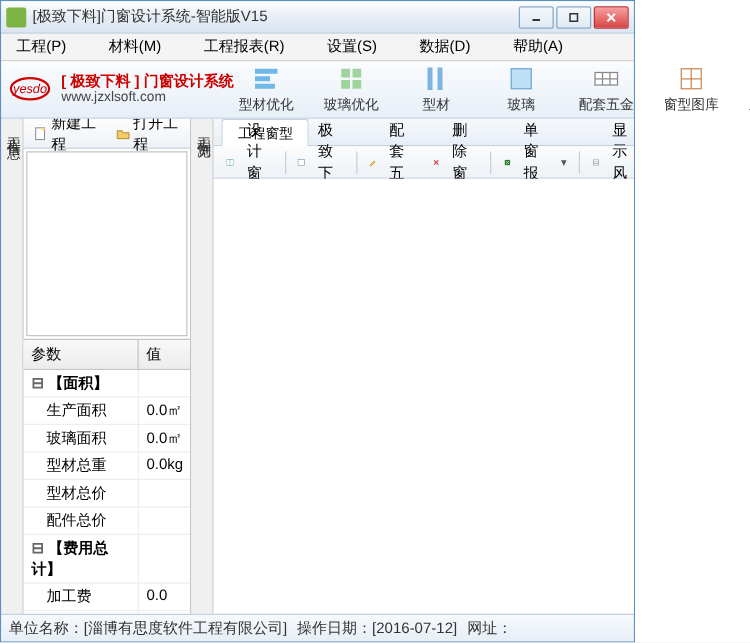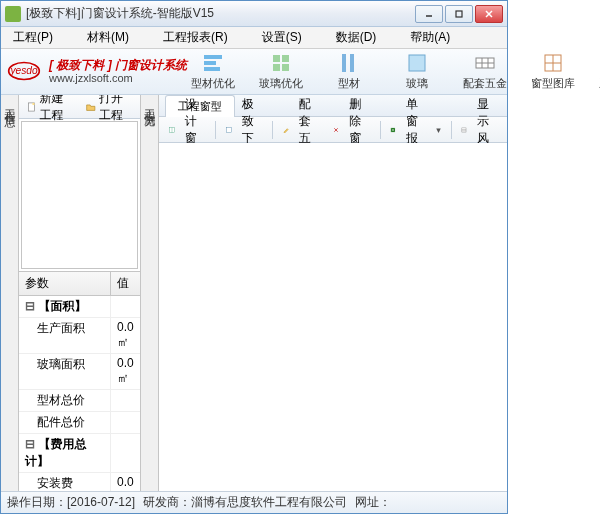--- a/index.html
+++ b/index.html
@@ -11,21 +11,21 @@
 .titlebar .winbtns { display: flex; gap: 2px; }
 .winbtn { width: 28px; height: 18px; border: 1px solid #8aa8c9; background: linear-gradient(#f4f8fb,#e0eaf4); border-radius: 2px; display: flex; align-items: center; justify-content: center; cursor: pointer; }
 .winbtn.close { background: linear-gradient(#f6a0a0,#d94545); border-color: #b33; color: #fff; }
 .winbtn svg { width: 10px; height: 10px; }
 .menubar { height: 22px; background: #f4f4f4; display: flex; align-items: flex-end; padding: 0 4px; border-bottom: 1px solid #d0d0d0; gap: 18px; }
 .menubar .mi { padding: 2px 8px; cursor: pointer; }
 .toolbar { height: 46px; background: linear-gradient(#fafcfe,#e7eff7); border-bottom: 1px solid #c5d4e3; display: flex; align-items: center; padding: 0 6px; }
 .brand { display: flex; align-items: center; gap: 6px; min-width: 180px; justify-content: space-between; }
 .brand .logo { width: 34px; height: 24px; }
 .brand .btxt { line-height: 1.2; }
-.brand .btxt .line1 { color: #c00; font-weight: bold; font-style: italic; }
+.brand .btxt .line1 { color: #c00; font-weight: bold; }
 .brand .btxt .line2 { color: #444; font-size: 11px; }
 .toolbtns { display: flex; gap: 16px; }
 .tbtn { width: 52px; height: 44px; display: flex; flex-direction: column; align-items: center; justify-content: center; gap: 2px; cursor: pointer; border-radius: 2px; }
 .tbtn .ic { width: 22px; height: 22px; }
 .tbtn .lbl { font-size: 11px; color: #333; white-space: nowrap; }
 .body { flex: 1; display: flex; overflow: hidden; }
 .vtab { width: 18px; background: #f0f0f0; border-right: 1px solid #c5c5c5; writing-mode: vertical-rl; text-orientation: upright; padding: 6px 1px; font-size: 11px; color: #333; cursor: pointer; letter-spacing: 2px; }
 .leftpane { width: 172px; display: flex; flex-direction: column; border-right: 1px solid #c5c5c5; background: #fff; }
 .projbar { height: 24px; background: linear-gradient(#fdfdfd,#eef2f7); border-bottom: 1px solid #c5d0dc; display: flex; align-items: center; padding: 0 4px; gap: 6px; }
 .projbar .pbtn { display: flex; align-items: center; gap: 3px; cursor: pointer; padding: 2px 4px; }
@@ -196,30 +196,38 @@
             </div>
             <div class="prow">
               <div class="k">生产面积</div>
               <div class="v">0.0㎡</div>
             </div>
             <div class="prow">
               <div class="k">玻璃面积</div>
               <div class="v">0.0㎡</div>
             </div>
             <div class="prow">
+              <div class="k">型材总重</div>
+              <div class="v">0.0kg</div>
+            </div>
+            <div class="prow">
               <div class="k">型材总价</div>
               <div class="v"></div>
             </div>
             <div class="prow">
               <div class="k">配件总价</div>
               <div class="v"></div>
             </div>
             <div class="prow group">
               <div class="k">【费用总计】</div>
               <div class="v"></div>
+            </div>
+            <div class="prow">
+              <div class="k">加工费</div>
+              <div class="v">0.0</div>
             </div>
             <div class="prow">
               <div class="k">安装费</div>
               <div class="v">0.0</div>
             </div>
           </div>
       </div>
     </div>
     <div class="vtab">工程浏览</div>
     <div class="mainpane">
@@ -271,17 +279,17 @@
               <line x1="2" y1="9" x2="12" y2="9" stroke="#888"></line>
             </svg>
             <span>显示风格</span>
           </div>
         </div>
       <div class="canvas"></div>
     </div>
   </div>
 
   <div class="statusbar">
+    <span class="sp"><span>单位名称：</span><span>[淄博有思度软件工程有限公司]</span></span>
     <span class="sp"><span>操作日期：</span><span>[2016-07-12]</span></span>
-    <span class="sp"><span>研发商：</span><span>淄博有思度软件工程有限公司</span></span>
     <span class="sp"><span>网址：</span></span>
   </div>
 </div>
 
 </body></html>

